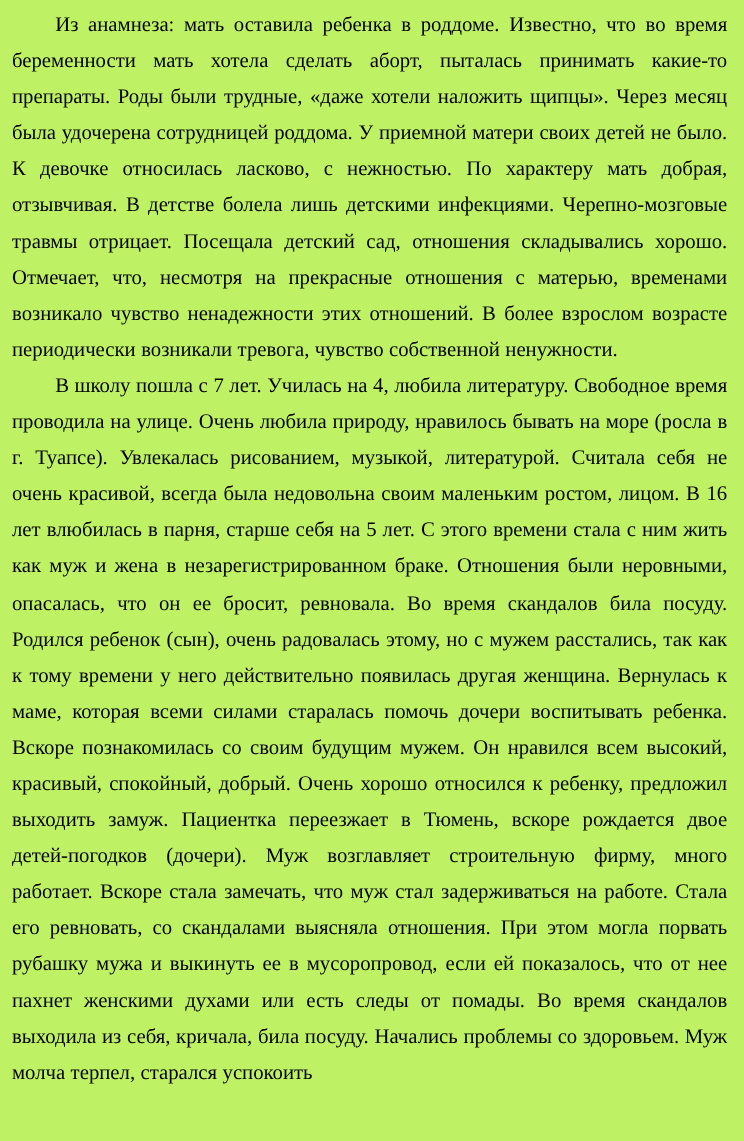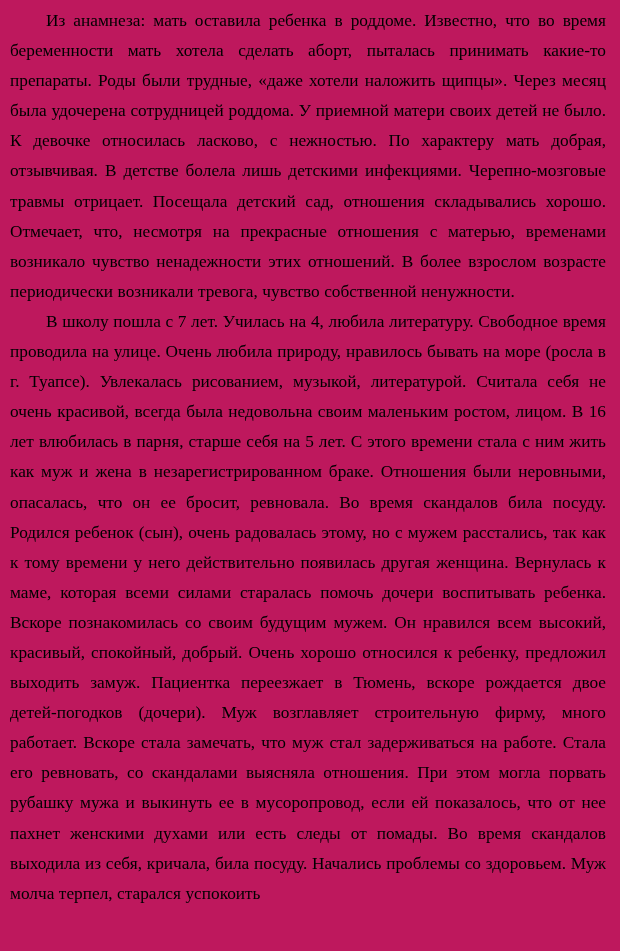--- a/index.html
+++ b/index.html
@@ -12,21 +12,21 @@
     height: 951px;
     overflow: hidden;
     font-family: "Liberation Serif", serif;
     color: #000000;
   }
   .page {
     box-sizing: border-box;
     width: 620px;
     height: 951px;
     padding: 6px 14px 0 10px;
-    background: #be185d;
+    background: #bef264;
   }
   .para {
     margin: 0 0 0 0;
     text-align: justify;
     text-justify: inter-word;
     font-size: 17.3px;
     line-height: 30.1px;
     letter-spacing: 0px;
     word-spacing: 0.2px;
     text-indent: 36px;

